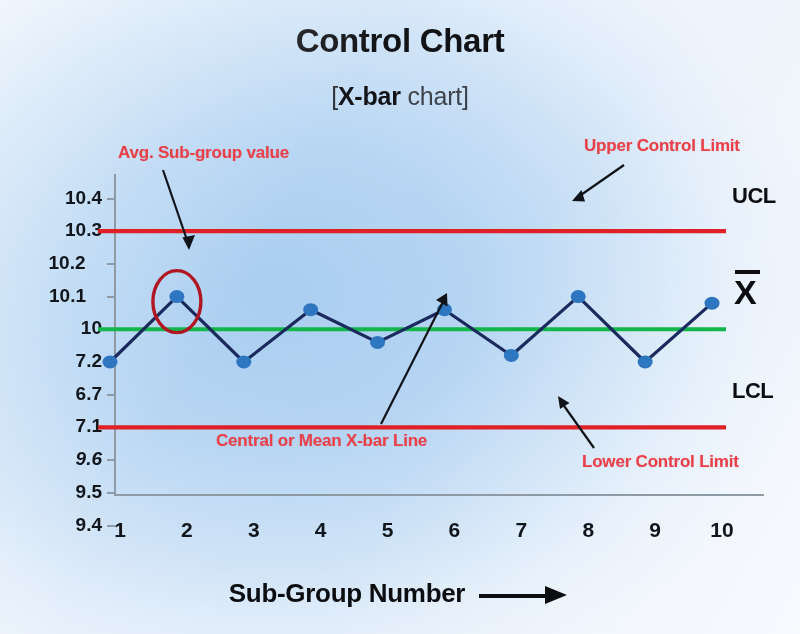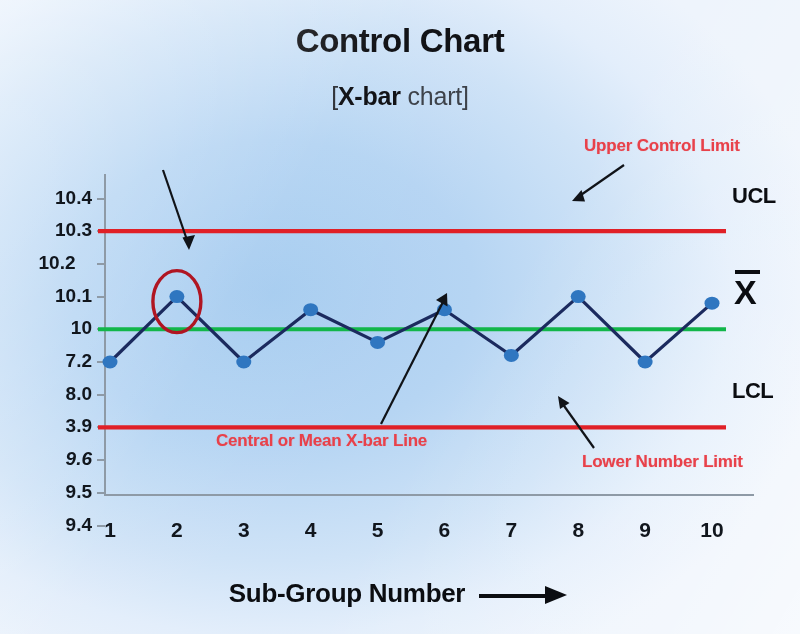--- a/index.html
+++ b/index.html
@@ -24,20 +24,21 @@
     content: "";
     position: absolute;
     inset: 0;
     background: linear-gradient(120deg, rgba(255,255,255,0.42) 0%, rgba(255,255,255,0.02) 35%, rgba(255,255,255,0.0) 58%, rgba(255,255,255,0.30) 88%, rgba(255,255,255,0.55) 100%);
     pointer-events: none;
   }
   .layer {
     position: absolute;
     inset: 0;
     z-index: 3;
+    margin-left: 10px;
   }
 
   
   #chart-title {
     position: absolute;
     top: 22px;
     left: 0;
     width: 800px;
     text-align: center;
     font-size: 33px;
@@ -203,29 +204,29 @@
     <div class="axis-line" id="x-axis-line"></div>
 
     <div id="y-ticks">
         <div class="y-tick" style="top: 197.5px;"></div>
         <div class="y-tick-label" style="top: 187.5px; left: 22px; right: auto;">10.4</div>
         <div class="y-tick" style="top: 230.2px;"></div>
         <div class="y-tick-label" style="top: 220.2px; left: 22px; right: auto;">10.3</div>
         <div class="y-tick" style="top: 262.9px;"></div>
         <div class="y-tick-label" style="top: 252.9px; left: 22px; right: auto; text-align: center;">10.2</div>
         <div class="y-tick" style="top: 295.6px;"></div>
-        <div class="y-tick-label" style="top: 285.6px; left: 22px; right: auto;">10.1</div>
+        <div class="y-tick-label" style="top: 285.6px; left: 6px; right: auto;">10.1</div>
         <div class="y-tick" style="top: 328.3px;"></div>
         <div class="y-tick-label" style="top: 318.3px; left: 22px; right: auto;">10</div>
         <div class="y-tick" style="top: 361px;"></div>
         <div class="y-tick-label" style="top: 351px; left: 22px; right: auto;">7.2</div>
         <div class="y-tick" style="top: 393.7px;"></div>
-        <div class="y-tick-label" style="top: 383.7px; left: 22px; right: auto;">8.0</div>
+        <div class="y-tick-label" style="top: 383.7px; left: 22px; right: auto;">6.7</div>
         <div class="y-tick" style="top: 426.4px;"></div>
-        <div class="y-tick-label" style="top: 416.4px; left: 22px; right: auto;">3.9</div>
+        <div class="y-tick-label" style="top: 416.4px; left: 22px; right: auto;">7.1</div>
         <div class="y-tick" style="top: 459.1px;"></div>
         <div class="y-tick-label" style="top: 449.1px; left: 22px; right: auto; font-style: italic;">9.6</div>
         <div class="y-tick" style="top: 491.8px;"></div>
         <div class="y-tick-label" style="top: 481.8px; left: 22px; right: auto; text-align: right;">9.5</div>
         <div class="y-tick" style="top: 524.5px;"></div>
         <div class="y-tick-label" style="top: 514.5px; left: 22px; right: auto;">9.4</div>
       </div>
 
     <div id="x-ticks">
         <div class="x-tick-label" style="left: 90px;">1</div>
@@ -277,19 +278,20 @@
       <path stroke="none" d="M558,396 L569.5,403 L560,409 Z"></path>
     </g>
   </svg>
 
   <div class="limit-label" id="label-ucl">UCL</div>
   <div class="limit-label" id="label-xbar">
     <span class="bar"></span><span>X</span>
   </div>
   <div class="limit-label" id="label-lcl">LCL</div>
 
+  <div class="annot" id="annot-avg">Avg. Sub-group value</div>
   <div class="annot" id="annot-central">Central or Mean X-bar Line</div>
   <div class="annot" id="annot-ucl">Upper Control Limit</div>
-  <div class="annot" id="annot-lcl">Lower Number Limit</div>
+  <div class="annot" id="annot-lcl">Lower Control Limit</div>
 
   <div id="x-axis-title"><span>Sub-Group Number</span><span class="arrow"></span></div>
 
 </div>
 
 </body></html>

